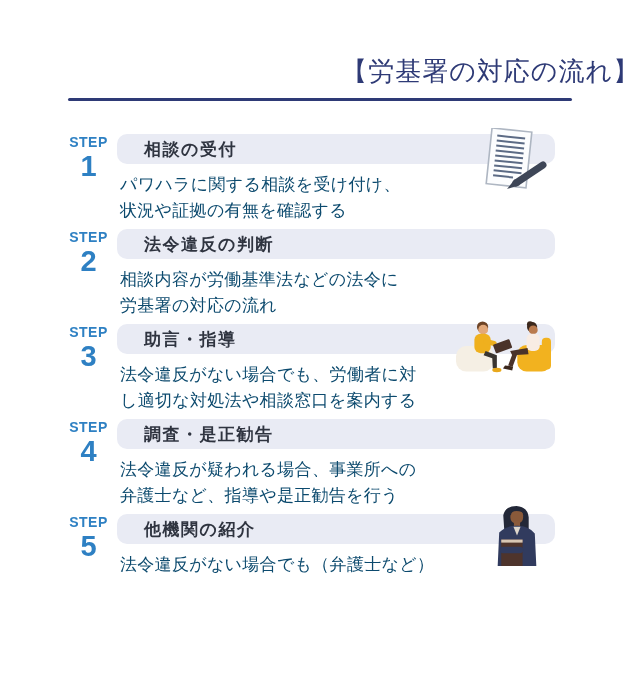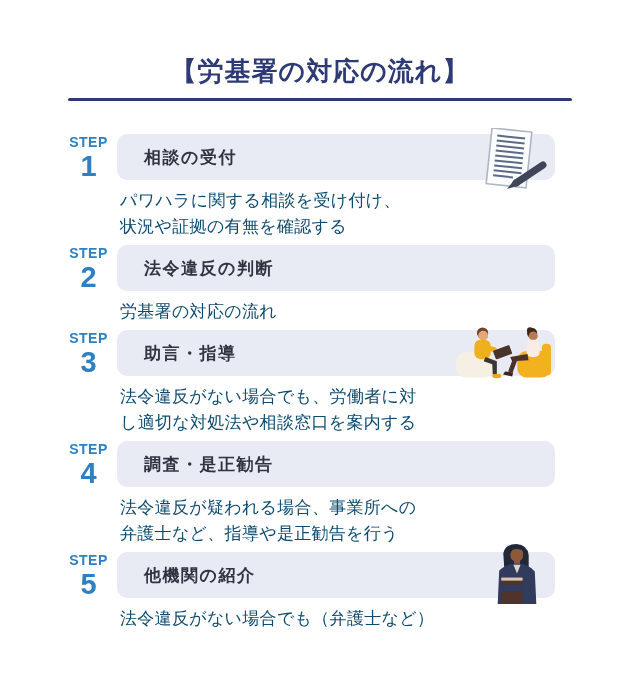--- a/index.html
+++ b/index.html
@@ -9,23 +9,23 @@
     margin:0 auto;
     background:#ffffff;
     overflow:hidden;
     font-family:"Liberation Sans","DejaVu Sans",sans-serif;
     color:#333333;
   }
   
   .page-header{padding-top:56px;}
   .page-title{
     margin:0;
-    text-align:center;
+    text-align:right;
     font-size:26px;
-    font-weight:bold;
+    font-weight:normal;
     letter-spacing:1px;
     color:#2e3a76;
     line-height:1.2;
   }
   .title-divider{
     width:504px;height:3px;
     margin:11px auto 0;
     background:#2e3a76;
     border-radius:2px;
   }
@@ -37,21 +37,21 @@
     text-align:center;
     color:#2e80c3;
     font-weight:bold;
     padding-top:1px;
   }
   .step-word{font-size:14px;line-height:1.1;letter-spacing:0.5px;}
   .step-num{font-size:29px;line-height:1;margin-top:1px;}
   .step-main{flex:1;min-width:0;}
   .step-bar{
     position:relative;
-    height:46px;
+    height:30px;
     background:#e9ebf4;
     border-radius:10px;
     display:flex;
     align-items:center;
     padding-left:27px;
     box-sizing:border-box;
   }
   .step-heading{
     font-size:17px;
     font-weight:bold;
@@ -120,20 +120,21 @@
     <div class="step-row">
       <div class="step-label">
         <div class="step-word">STEP</div>
         <div class="step-num">2</div>
       </div>
       <div class="step-main">
         <div class="step-bar">
           <span class="step-heading">法令違反の判断</span>
         </div>
         <div class="step-desc">
+          <div>相談内容が労働基準法などの法令に</div>
           <div>労基署の対応の流れ</div>
         </div>
       </div>
     </div>
 
     <div class="step-row">
       <div class="step-label">
         <div class="step-word">STEP</div>
         <div class="step-num">3</div>
       </div>

